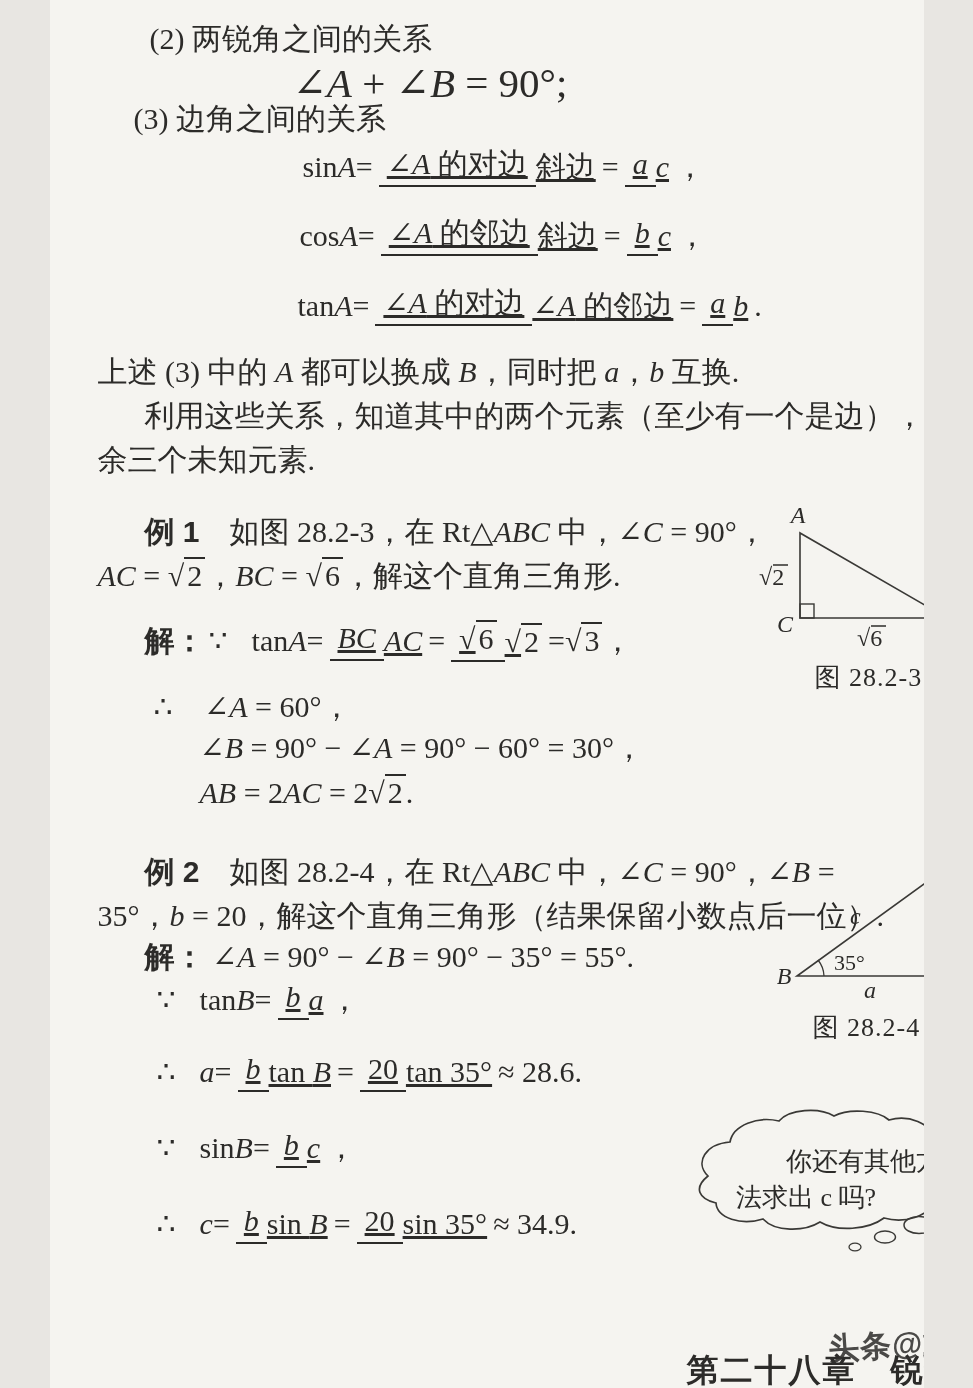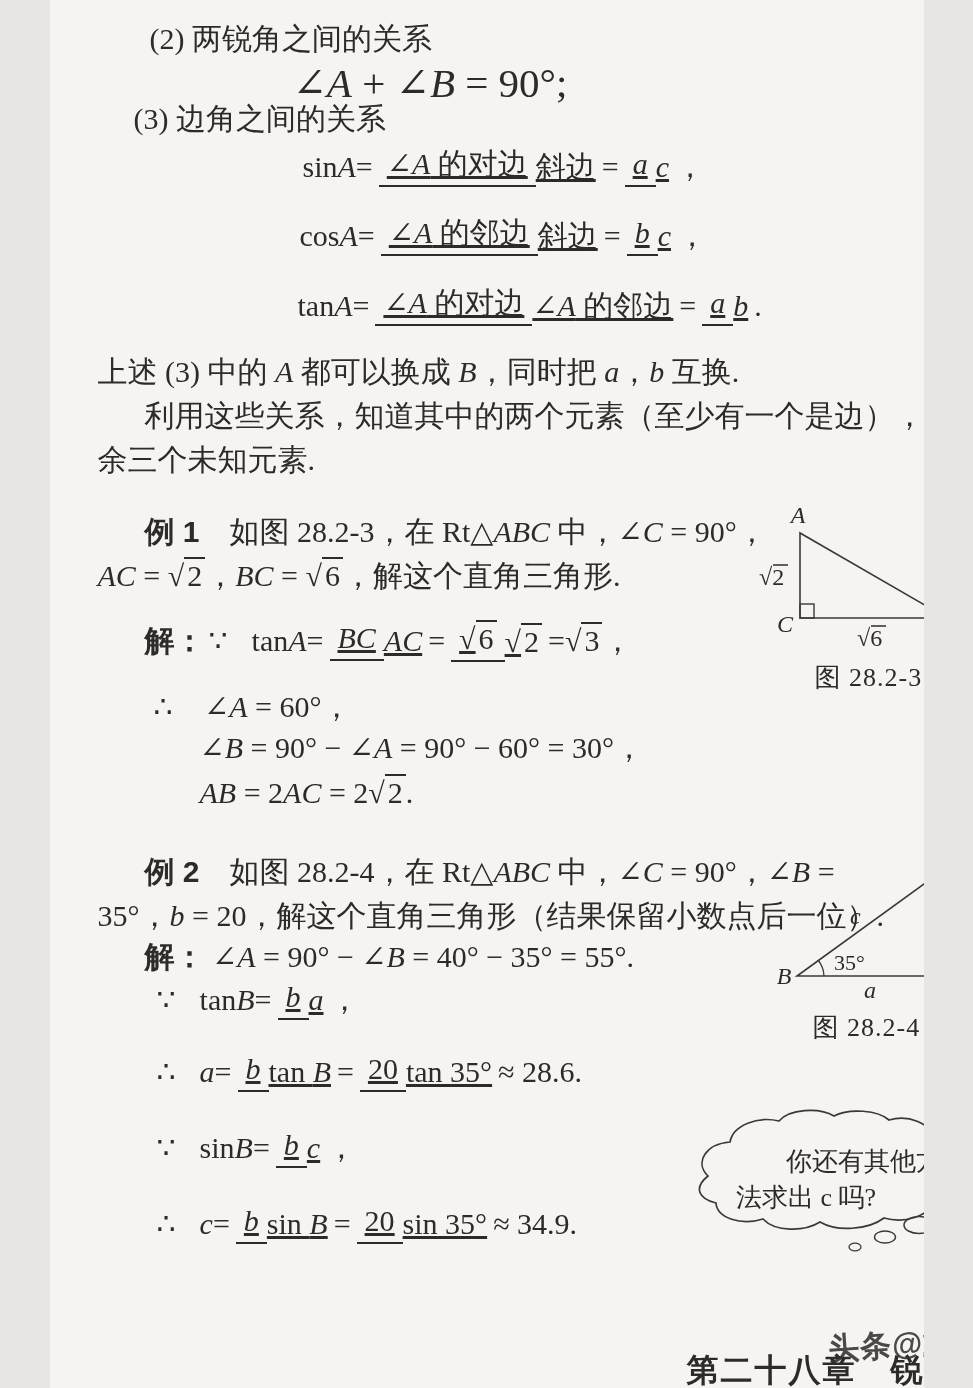--- a/index.html
+++ b/index.html
@@ -166,21 +166,21 @@
 
   <div class="abs t" style="left:95px;top:853px;">
     <span class="bh">例 2</span><span>　如图 28.2-4，在 Rt△</span><span class="i">ABC</span><span> 中，</span><span class="i">∠C</span><span> = 90°，</span><span class="i">∠B</span><span> = </span>
   </div>
   <div class="abs t" style="left:48px;top:897px;">
     <span>35°，</span><span class="i">b</span><span> = 20，解这个直角三角形（结果保留小数点后一位）.</span>
   </div>
 
   <div class="abs t" style="left:95px;top:938px;">
     <span class="bh">解：</span>
-    <span class="i">∠A</span><span> = 90° − </span><span class="i">∠B</span><span> = 40° − 35° = 55°.</span>
+    <span class="i">∠A</span><span> = 90° − </span><span class="i">∠B</span><span> = 90° − 35° = 55°.</span>
   </div>
 
   <div class="abs t row" style="left:103px;top:972px;">
     <span class="sym">∵</span>
     <span>tan </span>
       <span class="i">B</span>
       <span> = </span>
     <span class="frac">
       <span class="num i">b</span>
       <span class="den i">a</span>

